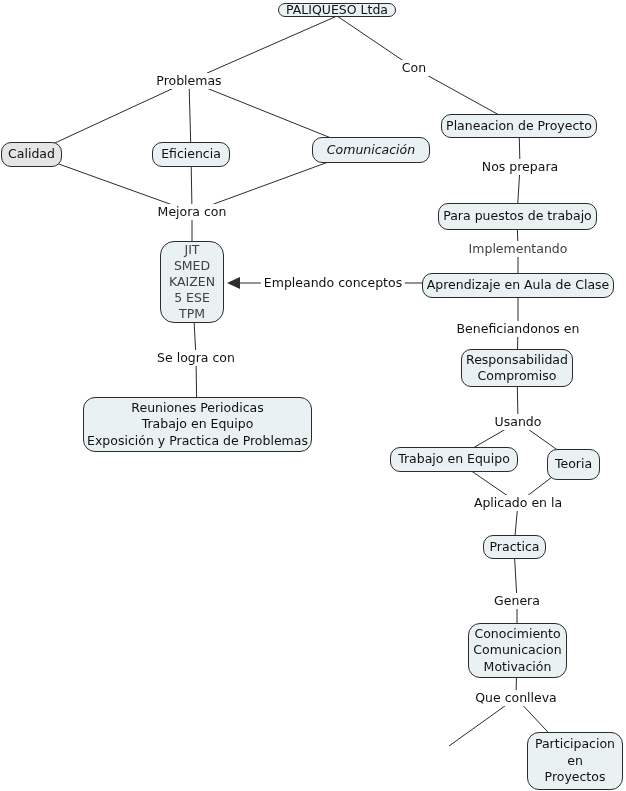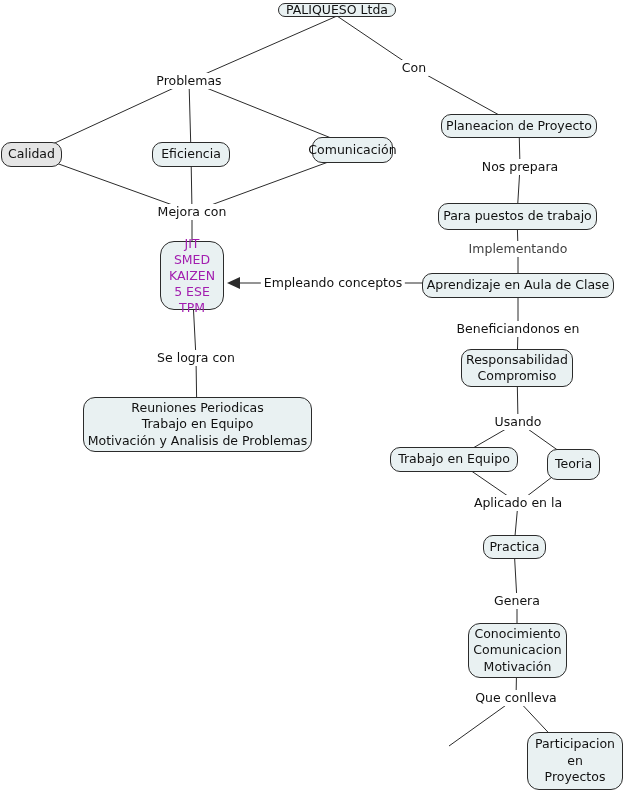--- a/index.html
+++ b/index.html
@@ -63,44 +63,44 @@
     </div>
     <div class="node" style="left: 441px; top: 114px; width: 156px; height: 24px; border-radius: 10px; background: rgb(233, 241, 242); border: 1px solid rgb(43, 43, 43); color: rgb(17, 17, 17);">
       <span>Planeacion de Proyecto</span>
     </div>
     <div class="node" style="left: 1px; top: 142px; width: 61px; height: 25px; border-radius: 10px; background: #e5e5e5; border: 1px solid rgb(43, 43, 43); color: rgb(17, 17, 17);">
       <span>Calidad</span>
     </div>
     <div class="node" style="left: 152px; top: 142px; width: 78px; height: 25px; border-radius: 10px; background: rgb(233, 241, 242); border: 1px solid rgb(43, 43, 43); color: rgb(17, 17, 17);">
       <span>Eficiencia</span>
     </div>
-    <div class="node" style="left: 312px; top: 137px; width: 81px; height: 26px; border-radius: 10px; background: rgb(233, 241, 242); border: 1px solid rgb(43, 43, 43); color: rgb(17, 17, 17);">
+    <div class="node" style="left: 312px; top: 137px; width: 118px; height: 26px; border-radius: 10px; background: rgb(233, 241, 242); border: 1px solid rgb(43, 43, 43); color: rgb(17, 17, 17); font-style: italic;">
       <span>Comunicación</span>
     </div>
     <div class="node" style="left: 438px; top: 203px; width: 159px; height: 27px; border-radius: 10px; background: rgb(233, 241, 242); border: 1px solid rgb(43, 43, 43); color: rgb(17, 17, 17);">
       <span>Para puestos de trabajo</span>
     </div>
-    <div class="node" style="left: 160px; top: 241px; width: 64px; height: 69px; border-radius: 14px; background: rgb(233, 241, 242); border: 1px solid rgb(43, 43, 43); color: #a21caf; line-height: 16px;">
+    <div class="node" style="left: 160px; top: 241px; width: 64px; height: 82px; border-radius: 14px; background: rgb(233, 241, 242); border: 1px solid rgb(43, 43, 43); color: #404040; line-height: 16px;">
       <span>JIT</span>
       <span>SMED</span>
       <span>KAIZEN</span>
       <span>5 ESE</span>
       <span>TPM</span>
     </div>
     <div class="node" style="left: 461px; top: 349px; width: 112px; height: 38px; border-radius: 10px; background: rgb(233, 241, 242); border: 1px solid rgb(43, 43, 43); color: rgb(17, 17, 17);">
       <span>Responsabilidad</span>
       <span>Compromiso</span>
     </div>
     <div class="node" style="left: 422px; top: 273px; width: 192px; height: 25px; border-radius: 10px; background: rgb(233, 241, 242); border: 1px solid rgb(43, 43, 43); color: rgb(17, 17, 17);">
       <span>Aprendizaje en Aula de Clase</span>
     </div>
     <div class="node" style="left: 83px; top: 397px; width: 229px; height: 55px; border-radius: 12px; background: rgb(233, 241, 242); border: 1px solid rgb(43, 43, 43); color: rgb(17, 17, 17);">
       <span>Reuniones Periodicas</span>
       <span>Trabajo en Equipo</span>
-      <span>Motivación y Analisis de Problemas</span>
+      <span>Exposición y Practica de Problemas</span>
     </div>
     <div class="node" style="left: 390px; top: 447px; width: 128px; height: 25px; border-radius: 10px; background: rgb(233, 241, 242); border: 1px solid rgb(43, 43, 43); color: rgb(17, 17, 17);">
       <span>Trabajo en Equipo</span>
     </div>
     <div class="node" style="left: 547px; top: 449px; width: 53px; height: 31px; border-radius: 10px; background: rgb(233, 241, 242); border: 1px solid rgb(43, 43, 43); color: rgb(17, 17, 17);">
       <span>Teoria</span>
     </div>
     <div class="node" style="left: 483px; top: 535px; width: 63px; height: 24px; border-radius: 10px; background: rgb(233, 241, 242); border: 1px solid rgb(43, 43, 43); color: rgb(17, 17, 17);">
       <span>Practica</span>
     </div>

